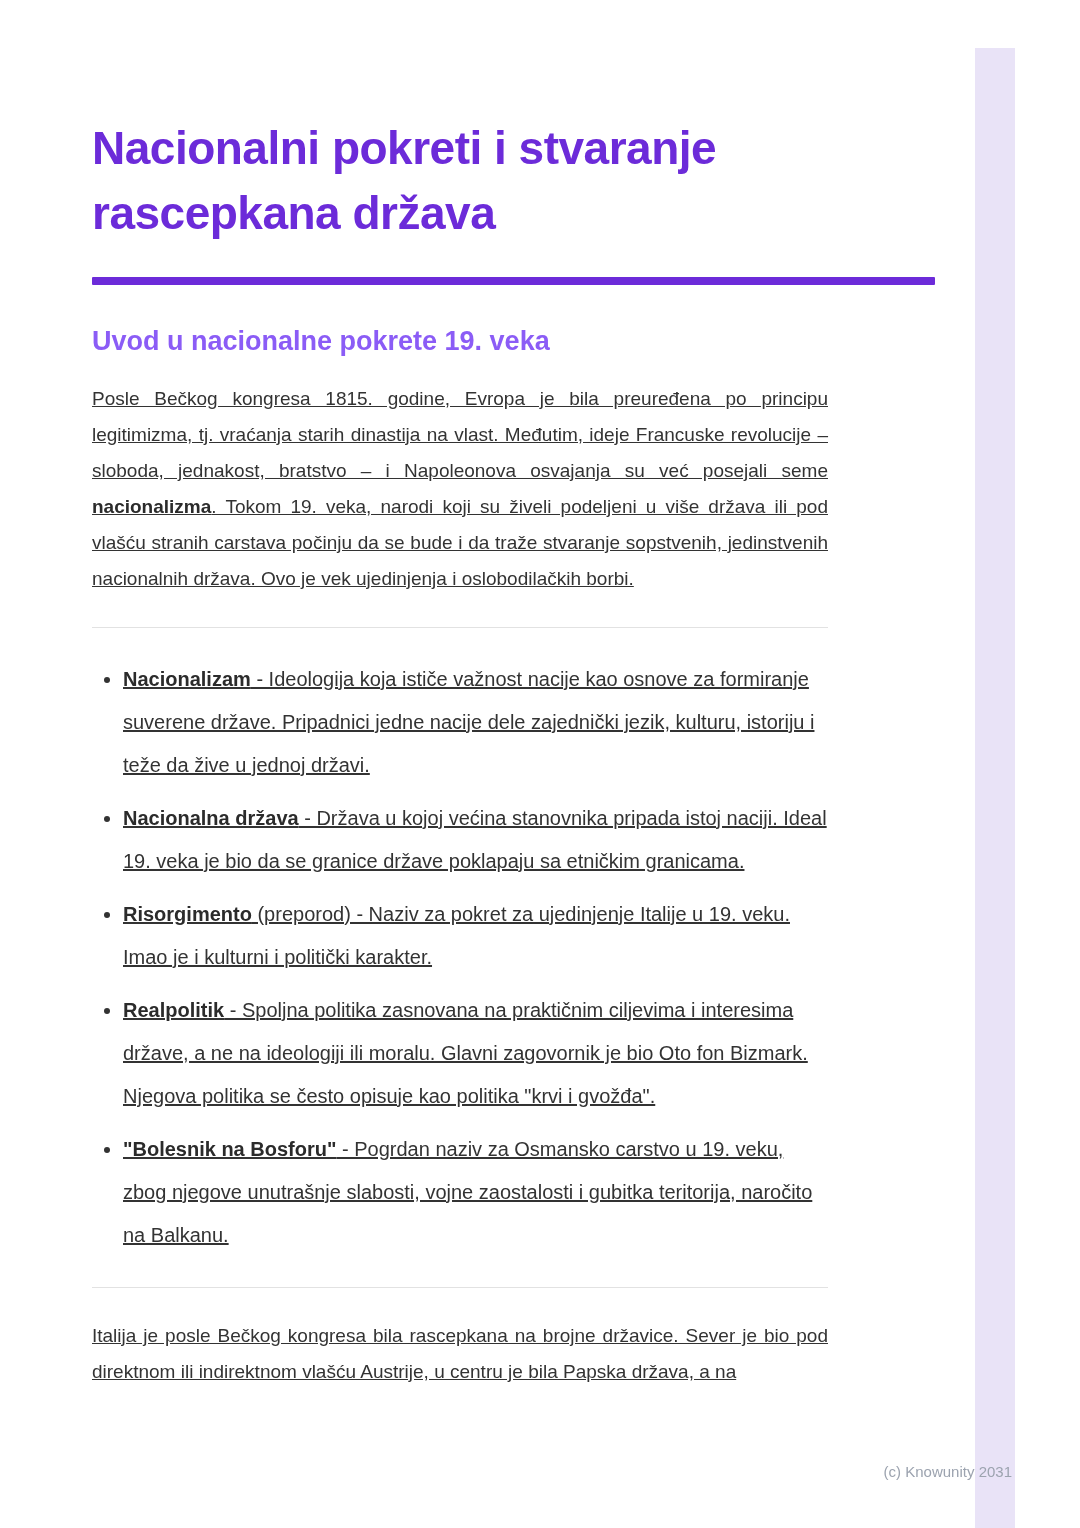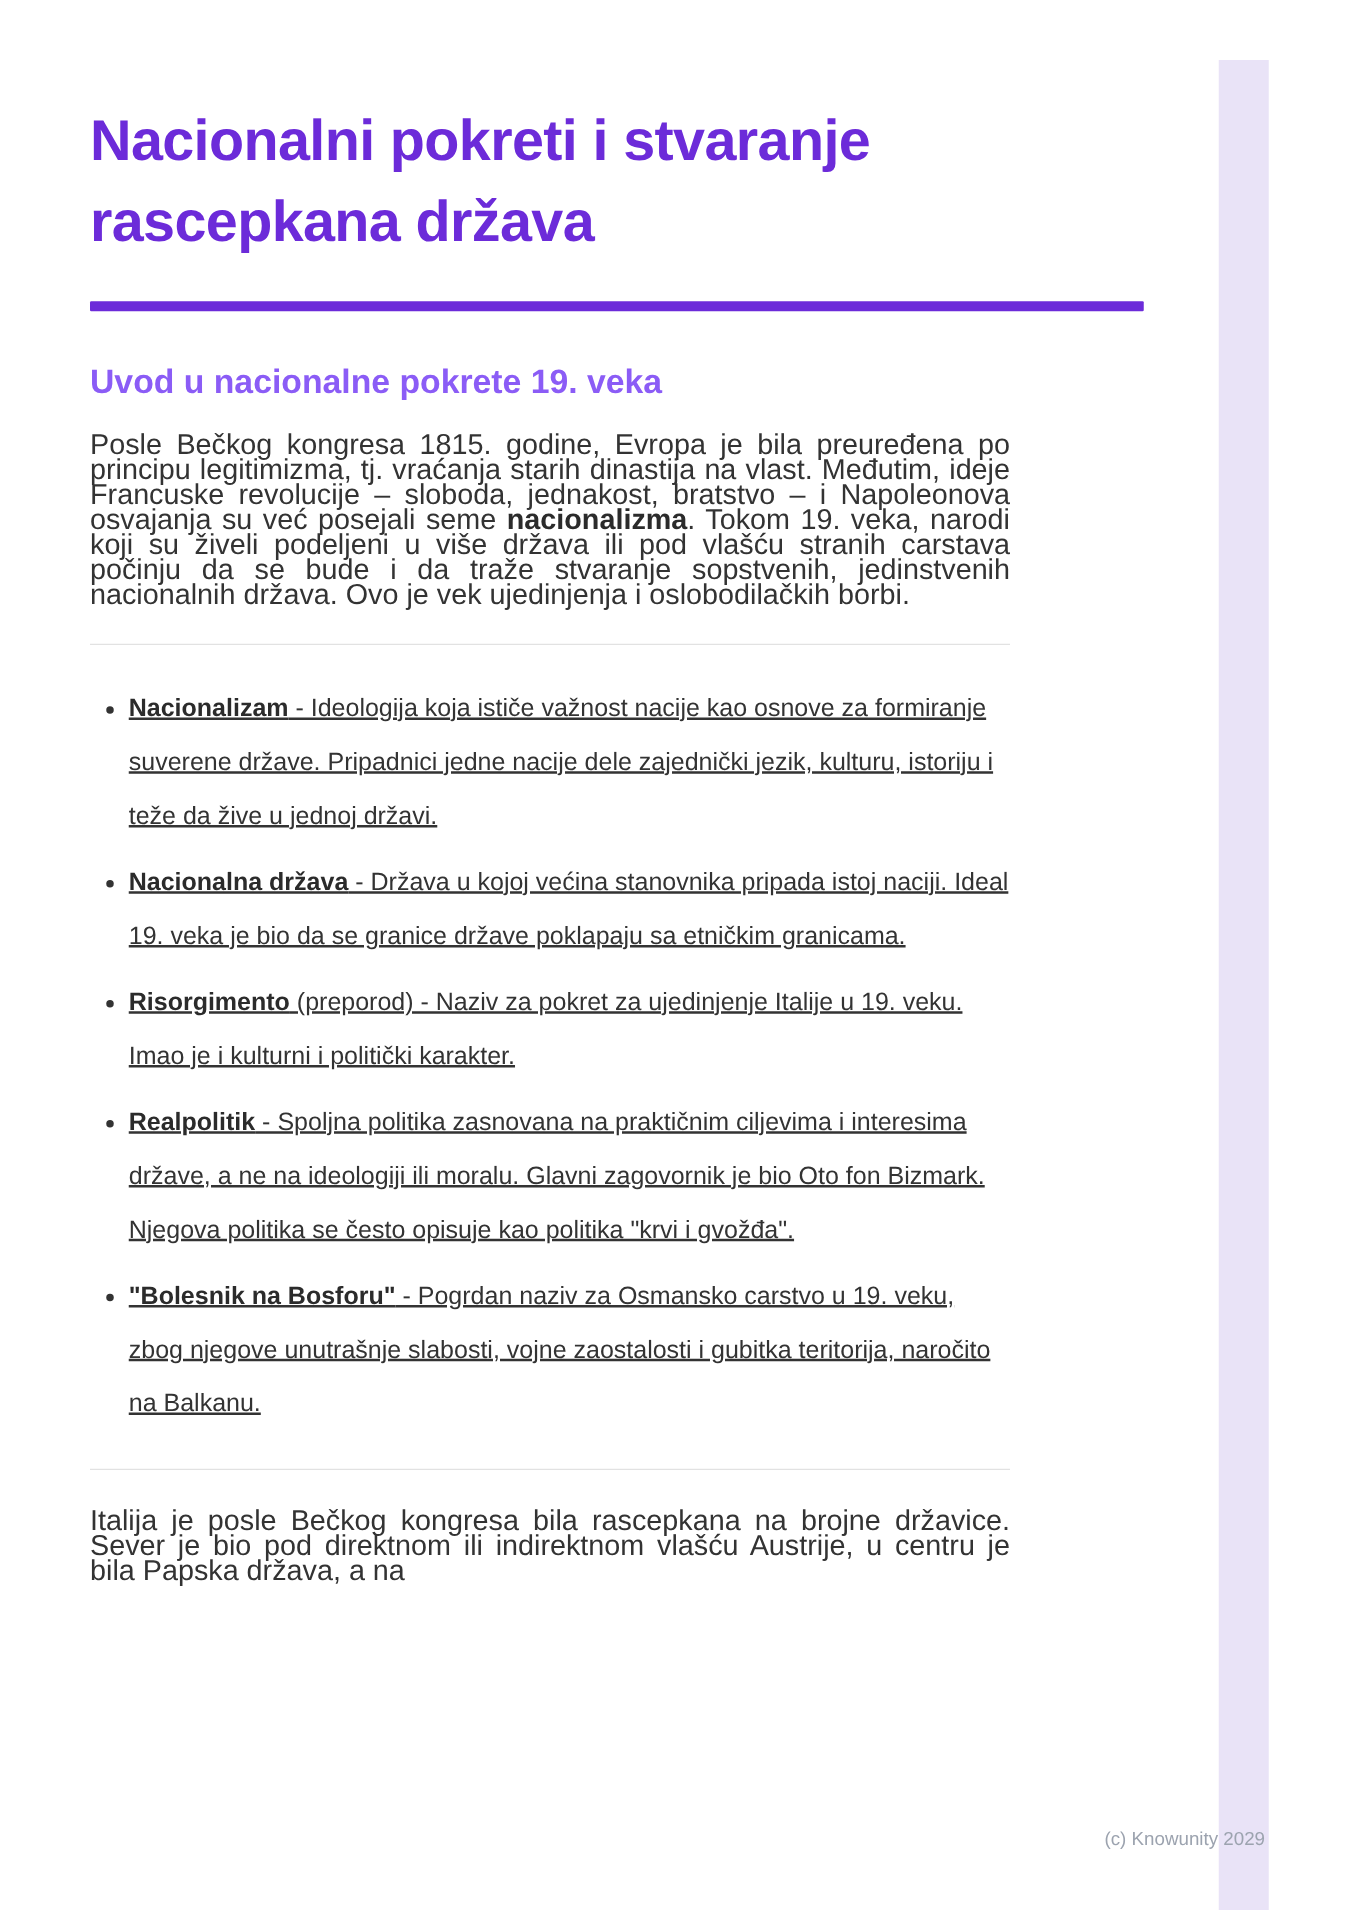--- a/index.html
+++ b/index.html
@@ -21,23 +21,23 @@
     right: 65px;
     width: 40px;
     height: 1480px;
     background: #E9E3F7;
     z-index: 0;
   }
 
   .page {
     position: relative;
     z-index: 1;
-    margin-left: 72px;
+    margin-left: 92px;
     width: 843px;
-    padding-top: 80px;
+    padding-top: 116px;
   }
 
   h1 {
     margin: 0;
     font-size: 46px;
     line-height: 1.42;
     font-weight: 700;
     color: #6C2BD9;
     letter-spacing: -0.5px;
   }
@@ -63,24 +63,25 @@
     margin: 36px 0 0 0;
     font-size: 23px;
     line-height: 1.2;
     font-weight: 700;
     color: #8B5CF6;
   }
 
   .body-text {
     width: 736px;
     margin: 24px 0 0 0;
-    font-size: 23px;
-    line-height: 20px;
+    font-size: 19px;
+    line-height: 36px;
     text-align: justify;
     color: #333333;
+    text-decoration: underline;
   }
 
   strong { font-weight: 700; color: #2b2b2b; }
 
   .divider {
     width: 736px;
     height: 1px;
     background: #E2E2E2;
     margin: 30px 0;
   }
@@ -139,13 +140,13 @@
   </ul>
 
   <div class="divider"></div>
 
 
 
   <p class="body-text">Italija je posle Bečkog kongresa bila rascepkana na brojne državice. Sever je bio pod direktnom ili indirektnom vlašću Austrije, u centru je bila Papska država, a na</p>
 
 </div>
 
-<div class="watermark">(c) Knowunity 2029</div>
+<div class="watermark">(c) Knowunity 2031</div>
 
 </body></html>

